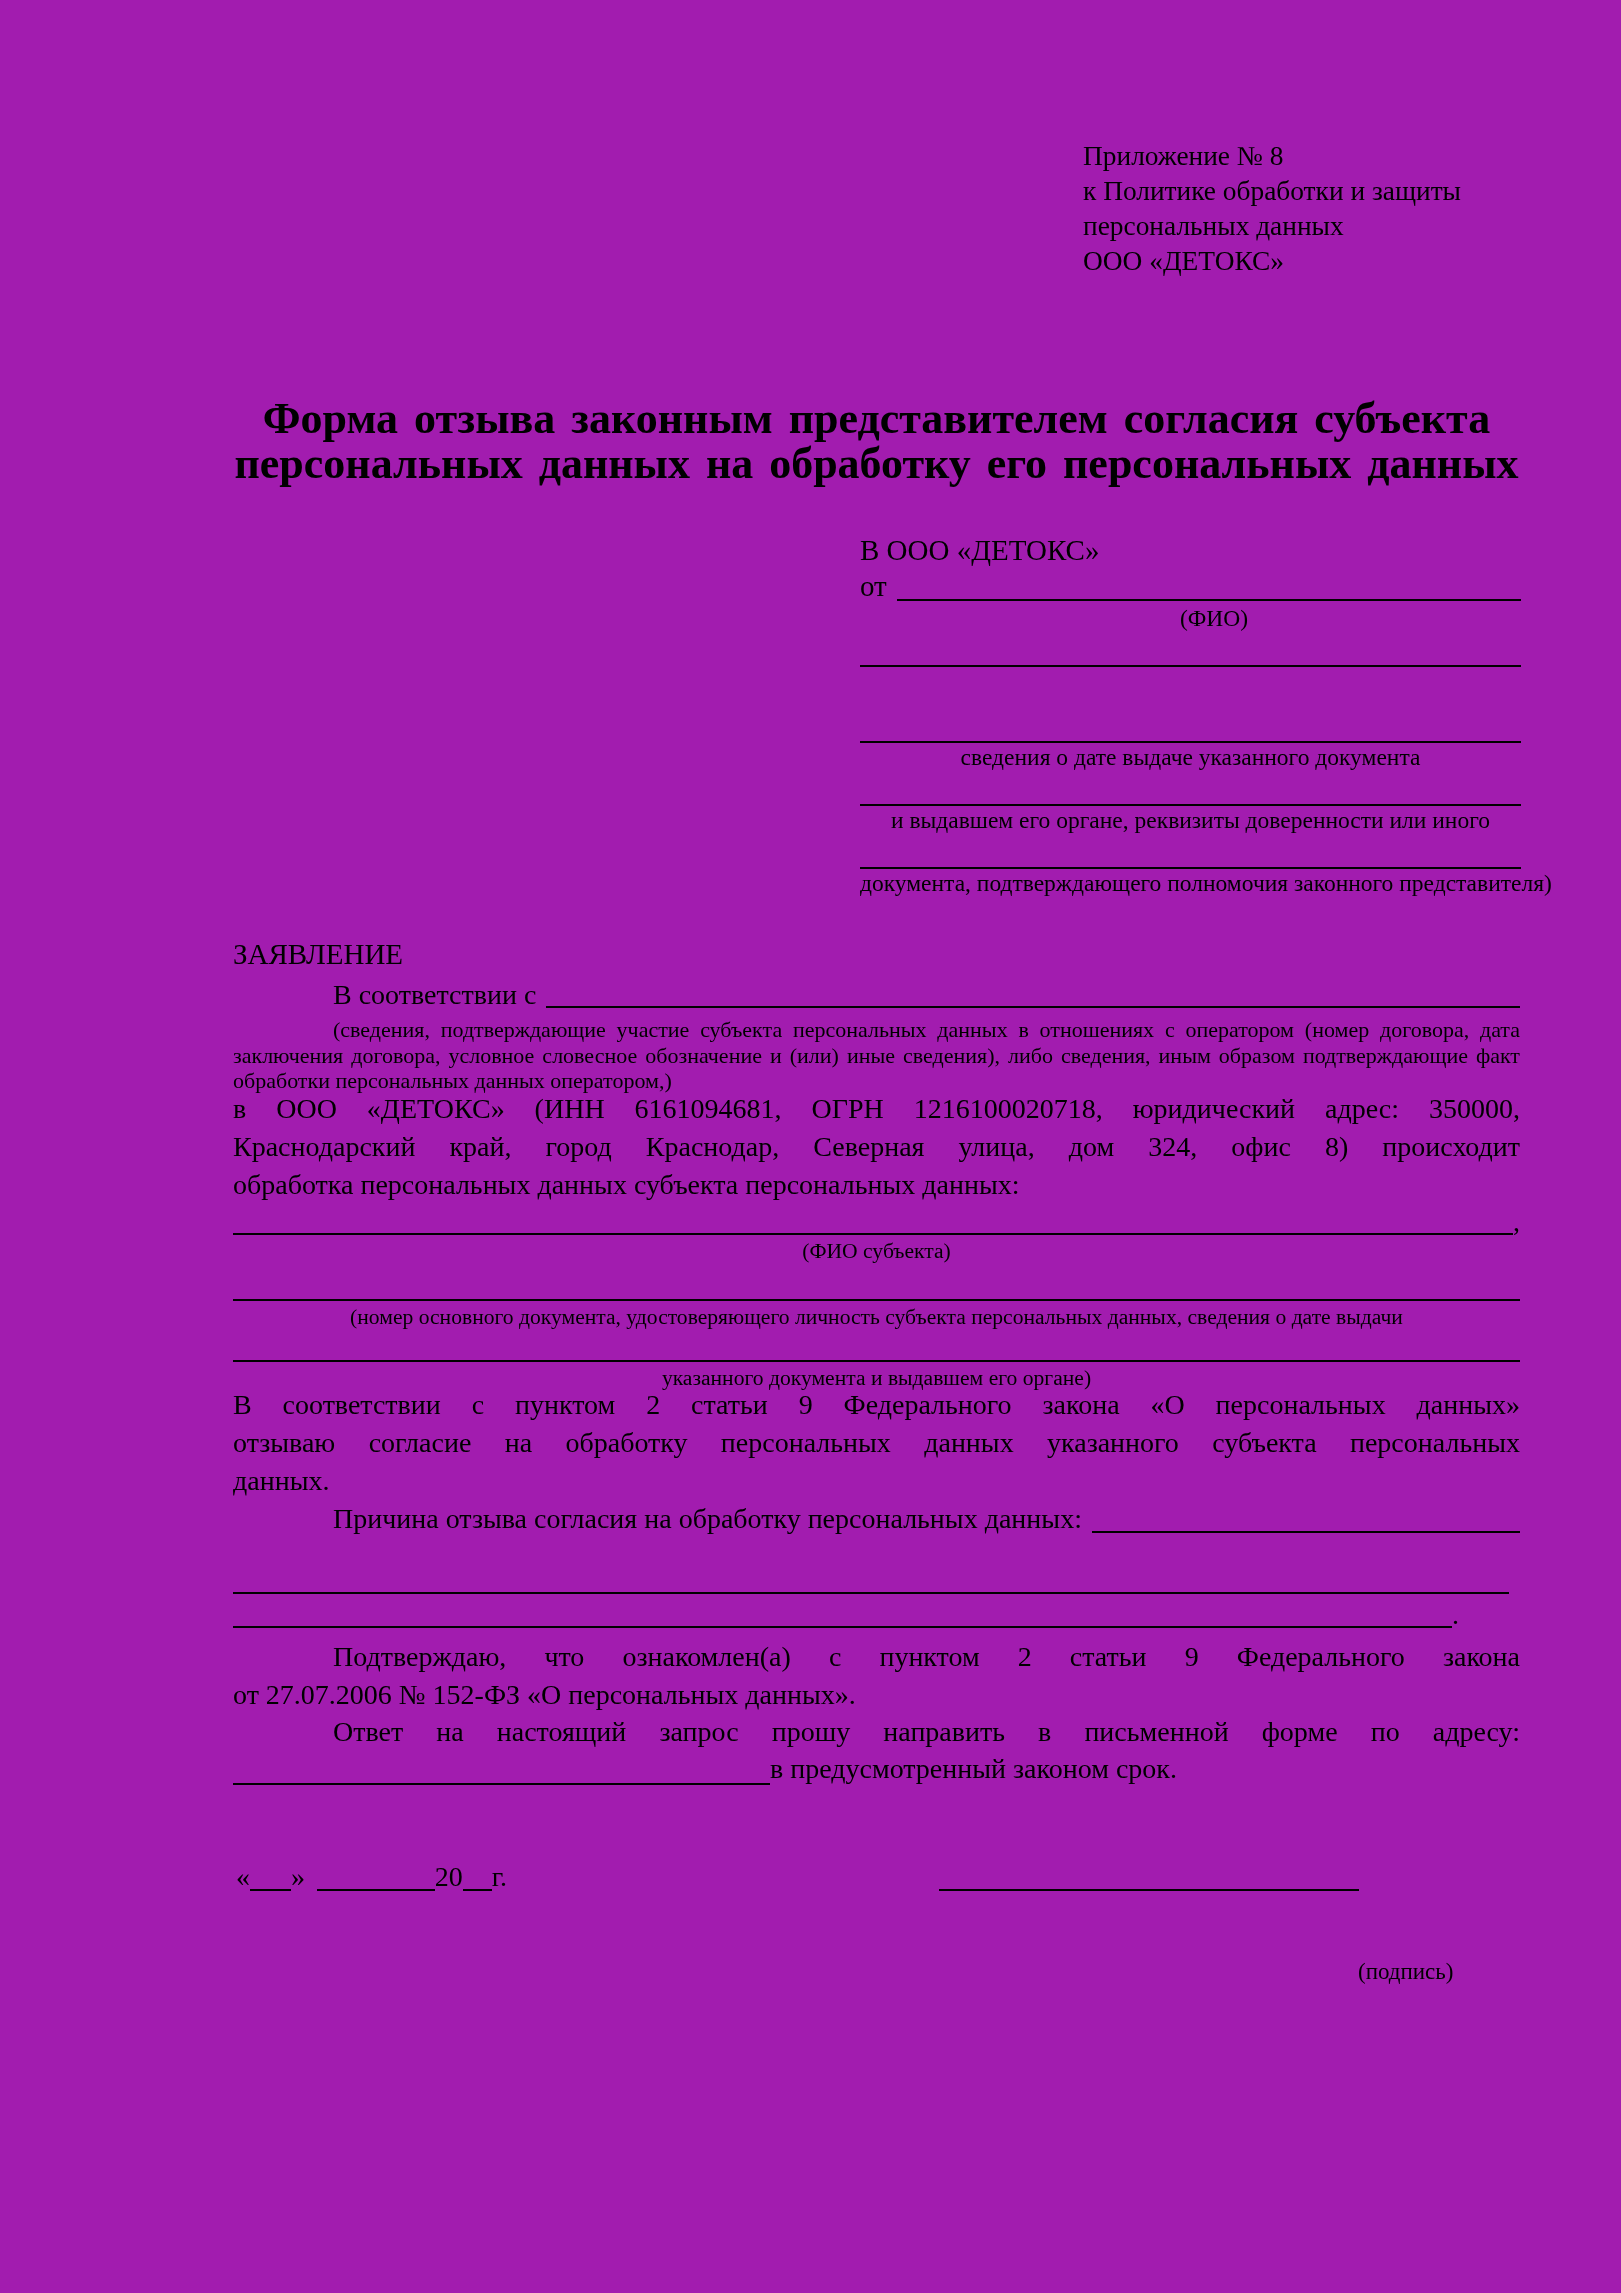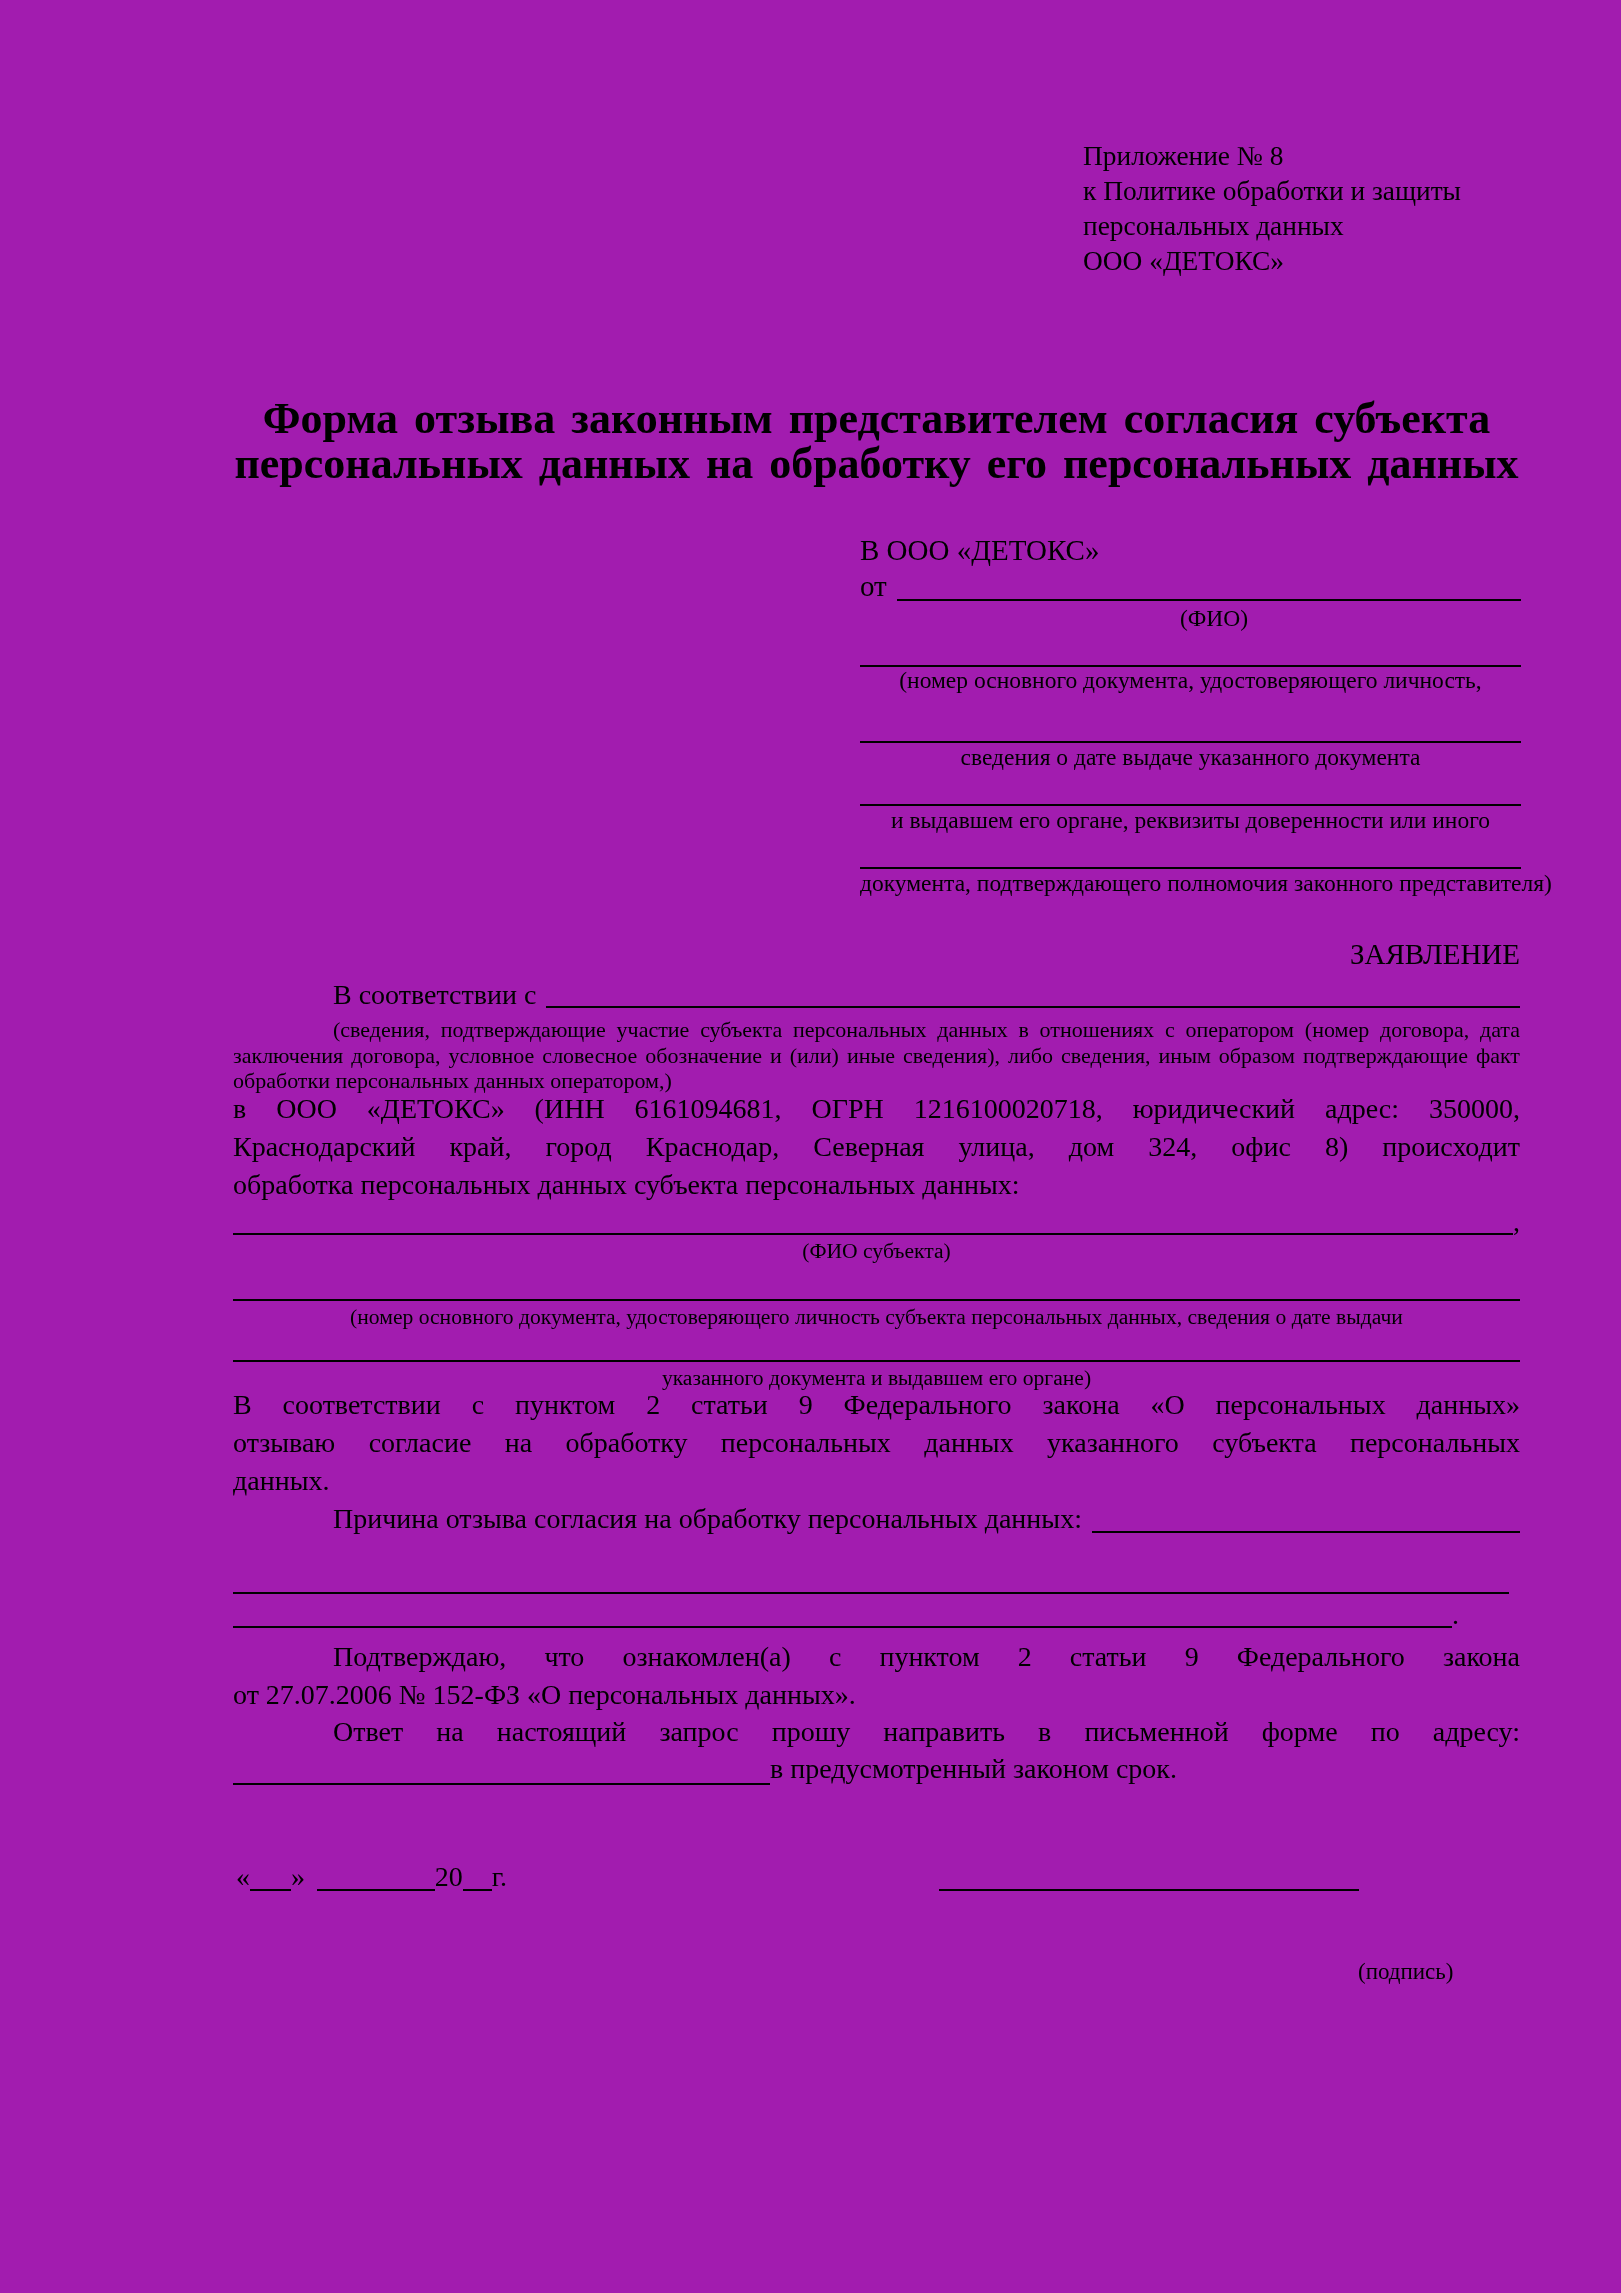--- a/index.html
+++ b/index.html
@@ -30,21 +30,21 @@
   .rule      { border-top:2.9px solid #000; height:0; }
   .a-rule    { left:860px; width:661px; }
   .a-cap     { left:860px; width:661px; text-align:center; font-size:23.5px;
                line-height:25.5px; white-space:nowrap; }
 
   
   .blk       { left:233px; width:1287px; }
   .body-line { font-size:28px; line-height:38px; }
   .jline     { text-align:justify; text-align-last:justify; }
   .indent    { padding-left:100px; }
-  .stmt      { left:233px; top:938px; width:1287px; text-align:right;
+  .stmt      { left:233px; top:938px; width:1287px; text-align:left;
                font-size:29px; line-height:33px; }
   .intro-row { left:233px; top:981px; width:1287px; height:27.4px;
                display:flex; font-size:28px; line-height:27.4px; }
   .fine      { font-size:22px; line-height:25.5px; }
   .caption   { text-align:center; font-size:21.6px; line-height:25.5px; white-space:nowrap; }
 
   .fio-row    { left:233px; top:1208px; width:1287px; height:27.4px;
                 display:flex; font-size:28px; line-height:27.4px; }
   .fio-row .fill { margin-left:0; }
   .reason-row { left:233px; top:1504px; width:1287px; height:29px;
@@ -82,21 +82,20 @@
 
   <div class="abs addr-to" data-bind="doc.addressee.organization">В ООО «ДЕТОКС»</div>
 
   <div class="abs fio-cap" data-bind="doc.addressee.fio_caption">(ФИО)</div>
   <div class="abs from-row">
     <span data-bind="doc.addressee.from_label">от</span>
     <div class="fill"></div>
   </div>
 
   <div class="abs rule a-rule" style="top:665px"></div>
-  <div class="abs a-cap" style="top:668px" data-bind="doc.addressee.field_captions.0">(номер основного документа, удостоверяющего личность,</div>
 
   <div class="abs rule a-rule" style="top:741px"></div>
   <div class="abs a-cap" style="top:745px" data-bind="doc.addressee.field_captions.1">сведения о дате выдаче указанного документа</div>
 
   <div class="abs rule a-rule" style="top:804px"></div>
   <div class="abs a-cap" style="top:808px" data-bind="doc.addressee.field_captions.2">и выдавшем его органе, реквизиты доверенности или иного</div>
 
   <div class="abs rule a-rule" style="top:867px"></div>
   <div class="abs a-cap" style="top:871px" data-bind="doc.addressee.field_captions.3">документа, подтверждающего полномочия законного представителя)</div>
 

